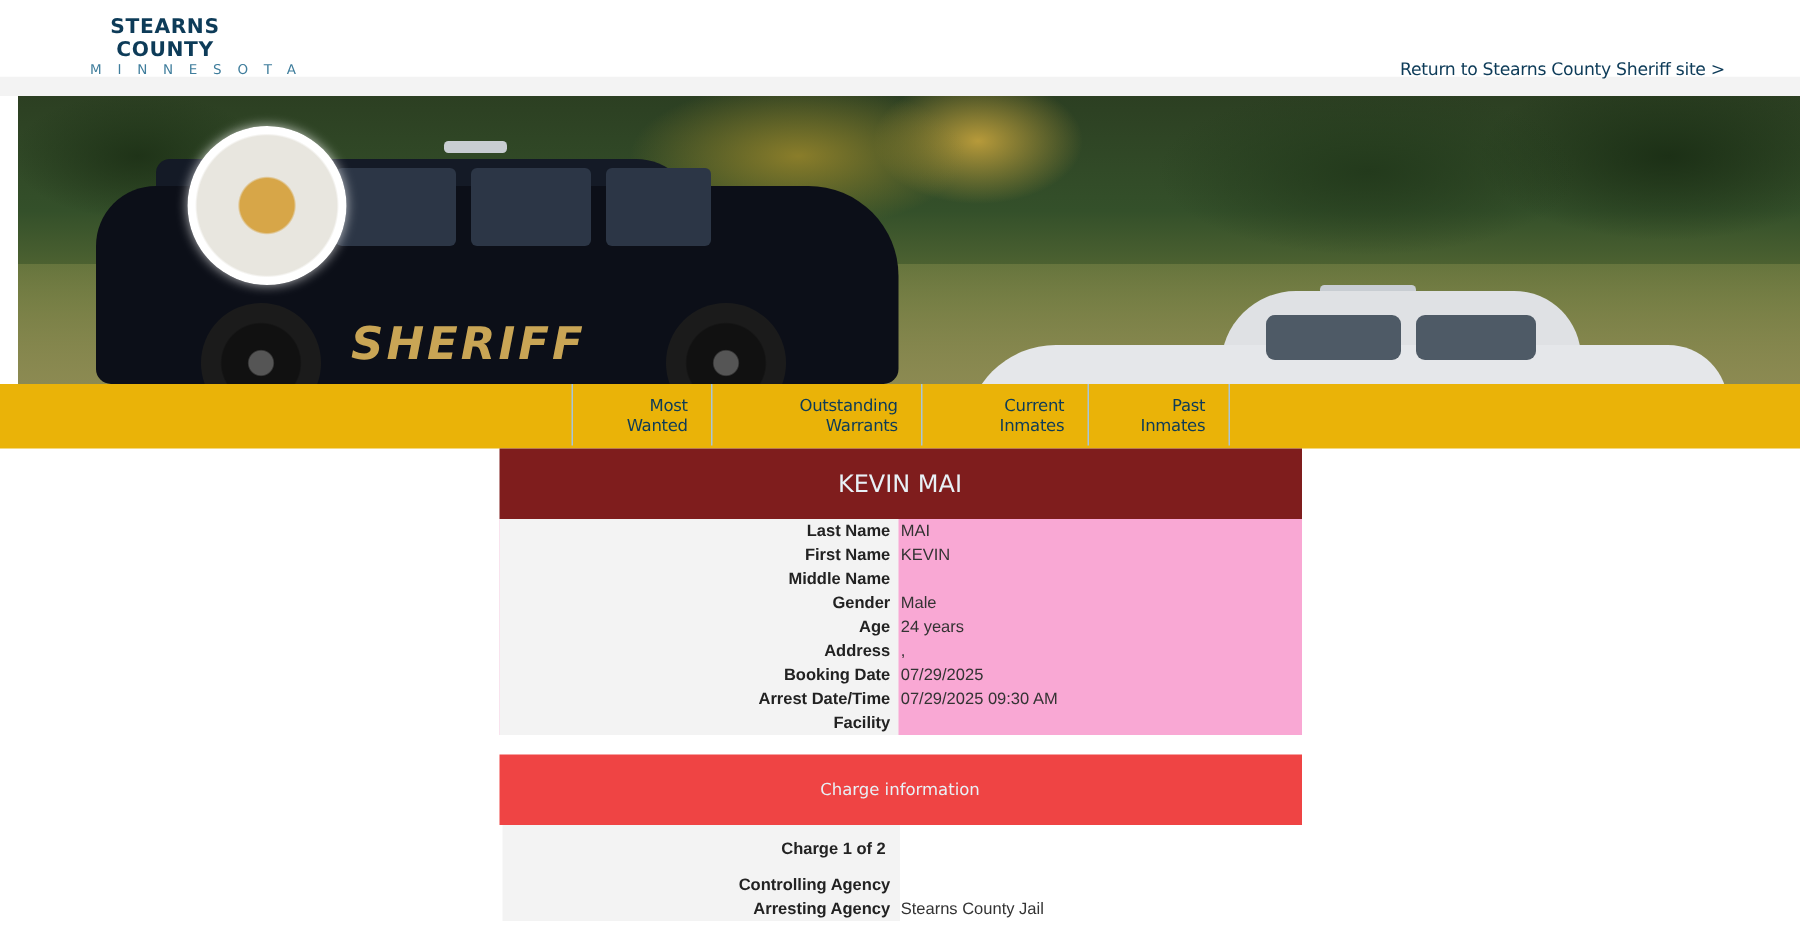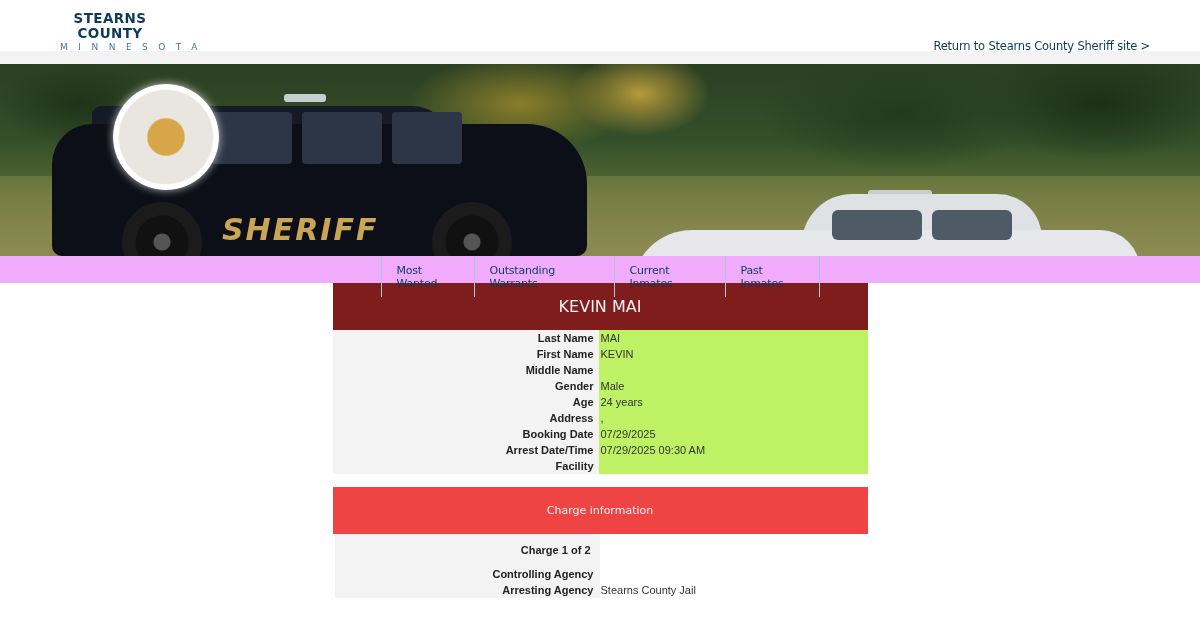--- a/index.html
+++ b/index.html
@@ -6,52 +6,52 @@
   html, body { width: 1200px; height: 620px; overflow: hidden; background: #ffffff; font-family: "Liberation Sans", sans-serif; }
 
   .topbar { position: relative; height: 51px; background: #ffffff; }
   .logo { position: absolute; left: 40px; top: 11px; text-align: center; width: 140px; }
   .logo-title { display: block; font-family: "DejaVu Sans", sans-serif; font-weight: bold; font-size: 13.5px; letter-spacing: 0.4px; color: #0d3b58; line-height: 15px; }
   .logo-sub { display: block; font-family: "DejaVu Sans", sans-serif; font-size: 9px; letter-spacing: 10.5px; color: #3f7d9c; line-height: 13px; margin-left: 20px; }
   .return-link { position: absolute; right: 50px; top: 12px; font-family: "DejaVu Sans", sans-serif; font-size: 11.5px; color: #0d3b58; text-decoration: none; letter-spacing: -0.2px; margin-top: 27px; }
 
   .gap-strip { height: 13px; background: #f3f3f3; }
 
-  .hero { position: relative; height: 192px; overflow: hidden; background: linear-gradient(180deg, #2c3f22 0%, #34502a 40%, #5b6c35 70%, #7a7e42 100%); }
+  .hero { position: relative; height: 192px; overflow: hidden; background: linear-gradient(180deg, #2c3f22 0%, #34502a 40%, #5b6c35 70%, #7a7e42 100%); margin-left: 12px; }
   .hero .trees { position: absolute; inset: 0; background:
       radial-gradient(ellipse 120px 60px at 80px 40px, #1f3318 0%, transparent 70%),
       radial-gradient(ellipse 160px 70px at 520px 40px, #8a7d2a 0%, transparent 70%),
       radial-gradient(ellipse 100px 60px at 640px 30px, #b79a3a 0%, transparent 70%),
       radial-gradient(ellipse 200px 80px at 900px 50px, #233a1c 0%, transparent 70%),
       radial-gradient(ellipse 180px 80px at 1100px 40px, #1c3016 0%, transparent 70%); }
   .hero .grass { position: absolute; left: 0; right: 0; bottom: 0; height: 80px; background: linear-gradient(180deg, rgba(120,130,70,0.6), #8c8a52); }
   .suv { position: absolute; left: 52px; top: 28px; width: 535px; height: 164px; }
   .suv-body { position: absolute; left: 0; top: 32px; width: 535px; height: 132px; background: #0c0f18; border-radius: 40px 60px 10px 10px; }
   .suv-roof { position: absolute; left: 40px; top: 14px; width: 360px; height: 40px; background: #141a26; border-radius: 14px 60px 0 0; }
   .suv-window { position: absolute; top: 20px; height: 52px; background: #2c3646; border-radius: 4px; }
   .suv-text { position: absolute; left: 170px; top: 120px; font-family: "DejaVu Sans", sans-serif; font-weight: bold; font-style: italic; font-size: 30px; color: #c9a555; letter-spacing: 2px; }
   .wheel { position: absolute; width: 80px; height: 80px; border-radius: 50%; background: radial-gradient(circle, #555 0 14%, #111 16% 46%, #1b1b1b 48% 100%); }
   .badge { position: absolute; left: 113px; top: 84px; width: 106px; height: 106px; border-radius: 50%; background: radial-gradient(circle, #d7a648 0 24%, #e8e6df 26% 62%, #ffffff 64% 76%, #2e4b8a 78% 100%); box-shadow: 0 0 8px rgba(255,255,255,0.7); }
   .car { position: absolute; left: 632px; top: 126px; width: 508px; height: 130px; }
   .car-body { position: absolute; left: 0; top: 40px; width: 508px; height: 90px; background: #e5e7ea; border-radius: 60px 40px 12px 12px; }
   .car-roof { position: absolute; left: 170px; top: 4px; width: 240px; height: 50px; background: #dfe1e4; border-radius: 90px 80px 0 0; }
   .car-window { position: absolute; top: 20px; height: 30px; background: #4e5a66; border-radius: 6px; }
   .lightbar { position: absolute; height: 8px; background: #c8cdd2; border-radius: 3px; }
 
-  .nav { height: 27px; background: #f0abfc; display: flex; justify-content: center; }
+  .nav { height: 43px; background: #eab308; display: flex; justify-content: center; text-align: right; }
   .nav-item { height: 41px; display: flex; align-items: center; padding: 0 15px; font-family: "DejaVu Sans", sans-serif; font-size: 11px; color: #0d3b58; border-left: 1px solid #a8c6da; text-decoration: none; letter-spacing: -0.2px; }
   .nav-item:last-child { border-right: 1px solid #a8c6da; }
   .nav-item.w1 { width: 93px; justify-content: center; }
   .nav-item.w2 { width: 140px; justify-content: center; }
   .nav-item.w3 { width: 111px; justify-content: center; }
   .nav-item.w4 { width: 95px; justify-content: center; }
 
   .content { width: 535px; margin: 0 auto; }
   .name-header { height: 47px; background: #7f1d1d; display: flex; align-items: center; justify-content: center; color: #e8f1f6; font-family: "DejaVu Sans", sans-serif; font-size: 16px; }
-  .details { position: relative; background: #bef264; }
+  .details { position: relative; background: #f9a8d4; }
   .details::before { content: ""; position: absolute; left: 0; top: 0; bottom: 0; width: 266px; background: #f3f3f3; }
   .row { position: relative; display: flex; height: 16px; align-items: center; font-size: 11px; line-height: 16px; }
   .row .lbl { width: 261px; text-align: right; font-weight: bold; color: #222; }
   .row .val { padding-left: 7px; color: #333; }
 
   .charge-header { height: 47px; background: #ef4444; display: flex; align-items: center; justify-content: center; color: #e8f1f6; font-family: "DejaVu Sans", sans-serif; font-size: 11px; margin-top: 13px; }
   .charge-block { position: relative; padding-top: 8px; }
   .charge-block::before { content: ""; position: absolute; left: 2px; top: 0; bottom: 0; width: 265px; background: #f3f3f3; }
   .charge-title { position: relative; width: 258px; text-align: right; font-weight: bold; font-size: 11px; color: #222; height: 16px; line-height: 16px; }
   .charge-spacer { height: 8px; }

